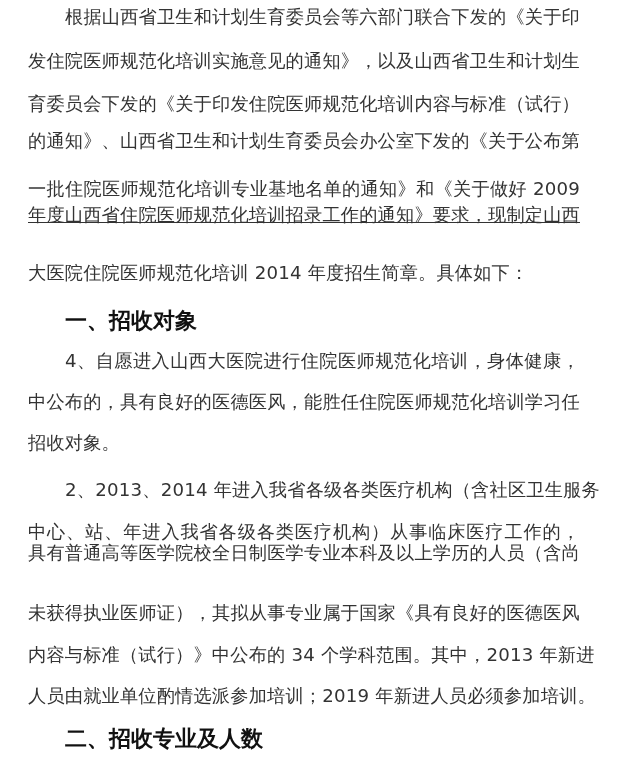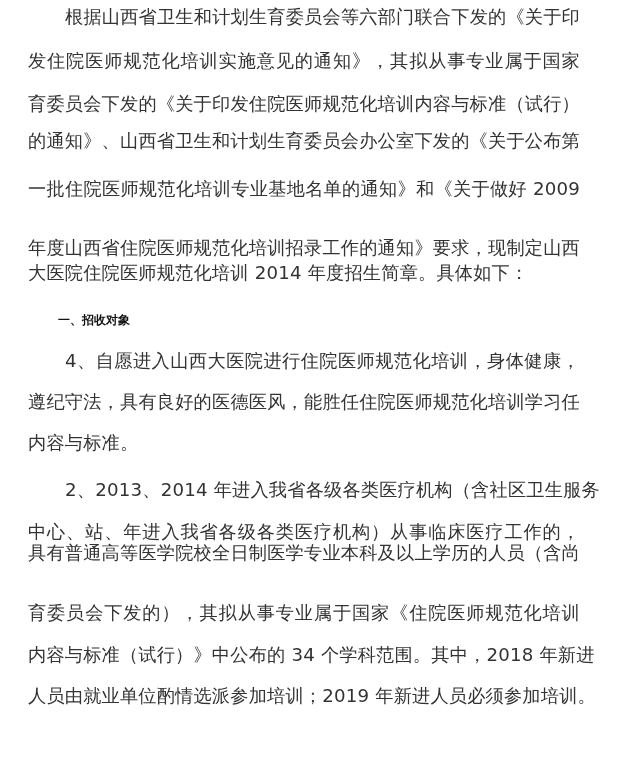--- a/index.html
+++ b/index.html
@@ -40,56 +40,57 @@
     .line.indent {
       left: 65px;
       width: 515px;
     }
     .line.last {
       text-align: left;
       text-align-last: left;
     }
     .heading {
       position: absolute;
-      left: 58px;
+      left: 65px;
       height: 28px;
       line-height: 28px;
-      font-size: 12px;
+      font-size: 22px;
       font-weight: bold;
       color: #111111;
       white-space: nowrap;
       font-family: "DejaVu Serif", "Liberation Serif", serif;
     }
   </style>
 </head>
 <body>
 
 <div class="doc">
 
   <div>
     <div class="line indent" style="top:4px;">根据山西省卫生和计划生育委员会等六部门联合下发的《关于印</div>
-    <div class="line" style="top:48px;">发住院医师规范化培训实施意见的通知》，其拟从事专业属于国家</div>
+    <div class="line" style="top:48px;">发住院医师规范化培训实施意见的通知》，以及山西省卫生和计划生</div>
     <div class="line" style="top:91px;">育委员会下发的《关于印发住院医师规范化培训内容与标准（试行）</div>
     <div class="line" style="top:128px;">的通知》、山西省卫生和计划生育委员会办公室下发的《关于公布第</div>
     <div class="line" style="top:176px;">一批住院医师规范化培训专业基地名单的通知》和《关于做好 2009</div>
-    <div class="line" style="top:235px;">年度山西省住院医师规范化培训招录工作的通知》要求，现制定山西</div>
+    <div class="line" style="top:202px;text-decoration:underline;">年度山西省住院医师规范化培训招录工作的通知》要求，现制定山西</div>
     <div class="line last" style="top:260px;">大医院住院医师规范化培训 2014 年度招生简章。具体如下：</div>
   </div>
 
   <div class="heading" style="top:306px;">一、招收对象</div>
 
   <div>
     <div class="line indent" style="top:348px;">4、自愿进入山西大医院进行住院医师规范化培训，身体健康，</div>
-    <div class="line" style="top:389px;">遵纪守法，具有良好的医德医风，能胜任住院医师规范化培训学习任</div>
-    <div class="line last" style="top:430px;">内容与标准。</div>
+    <div class="line" style="top:389px;">中公布的，具有良好的医德医风，能胜任住院医师规范化培训学习任</div>
+    <div class="line last" style="top:430px;">招收对象。</div>
   </div>
 
   <div>
     <div class="line indent" style="top:477px;">2、2013、2014 年进入我省各级各类医疗机构（含社区卫生服务</div>
     <div class="line" style="top:519px;">中心、站、年进入我省各级各类医疗机构）从事临床医疗工作的，</div>
     <div class="line" style="top:540px;">具有普通高等医学院校全日制医学专业本科及以上学历的人员（含尚</div>
-    <div class="line" style="top:600px;">育委员会下发的），其拟从事专业属于国家《住院医师规范化培训</div>
-    <div class="line" style="top:642px;">内容与标准（试行）》中公布的 34 个学科范围。其中，2018 年新进</div>
+    <div class="line" style="top:600px;">未获得执业医师证），其拟从事专业属于国家《具有良好的医德医风</div>
+    <div class="line" style="top:642px;">内容与标准（试行）》中公布的 34 个学科范围。其中，2013 年新进</div>
     <div class="line" style="top:683px;">人员由就业单位酌情选派参加培训；2019 年新进人员必须参加培训。</div>
   </div>
 
+  <div class="heading" style="top:724px;">二、招收专业及人数</div>
 
 </div>
 
 </body></html>

